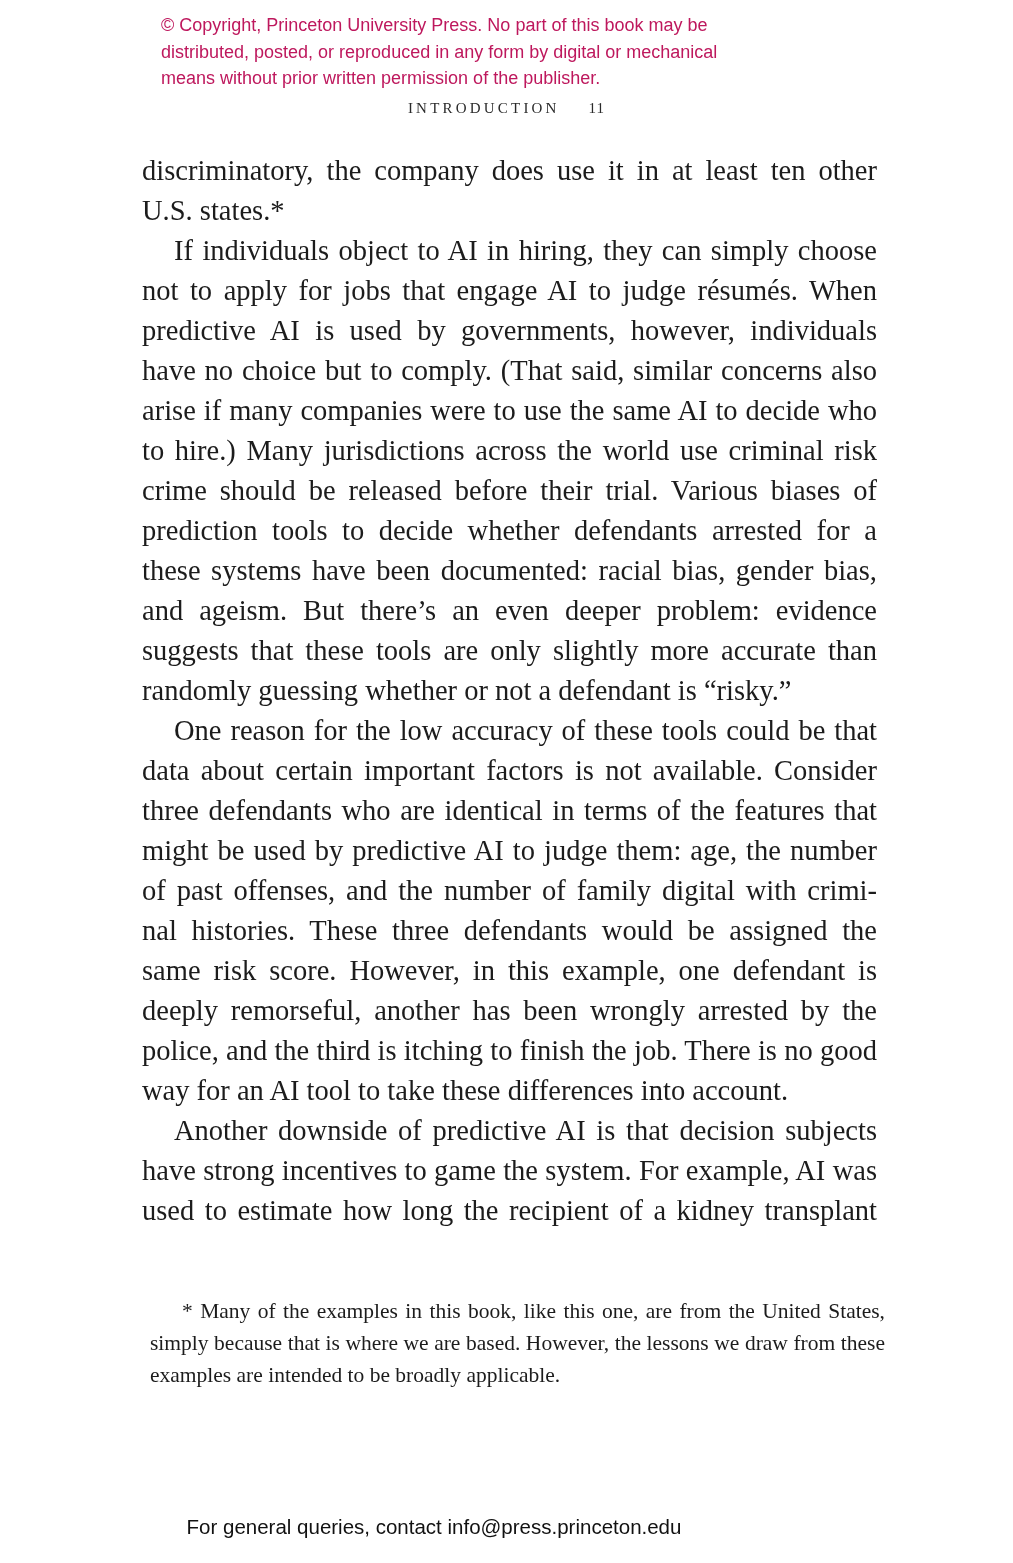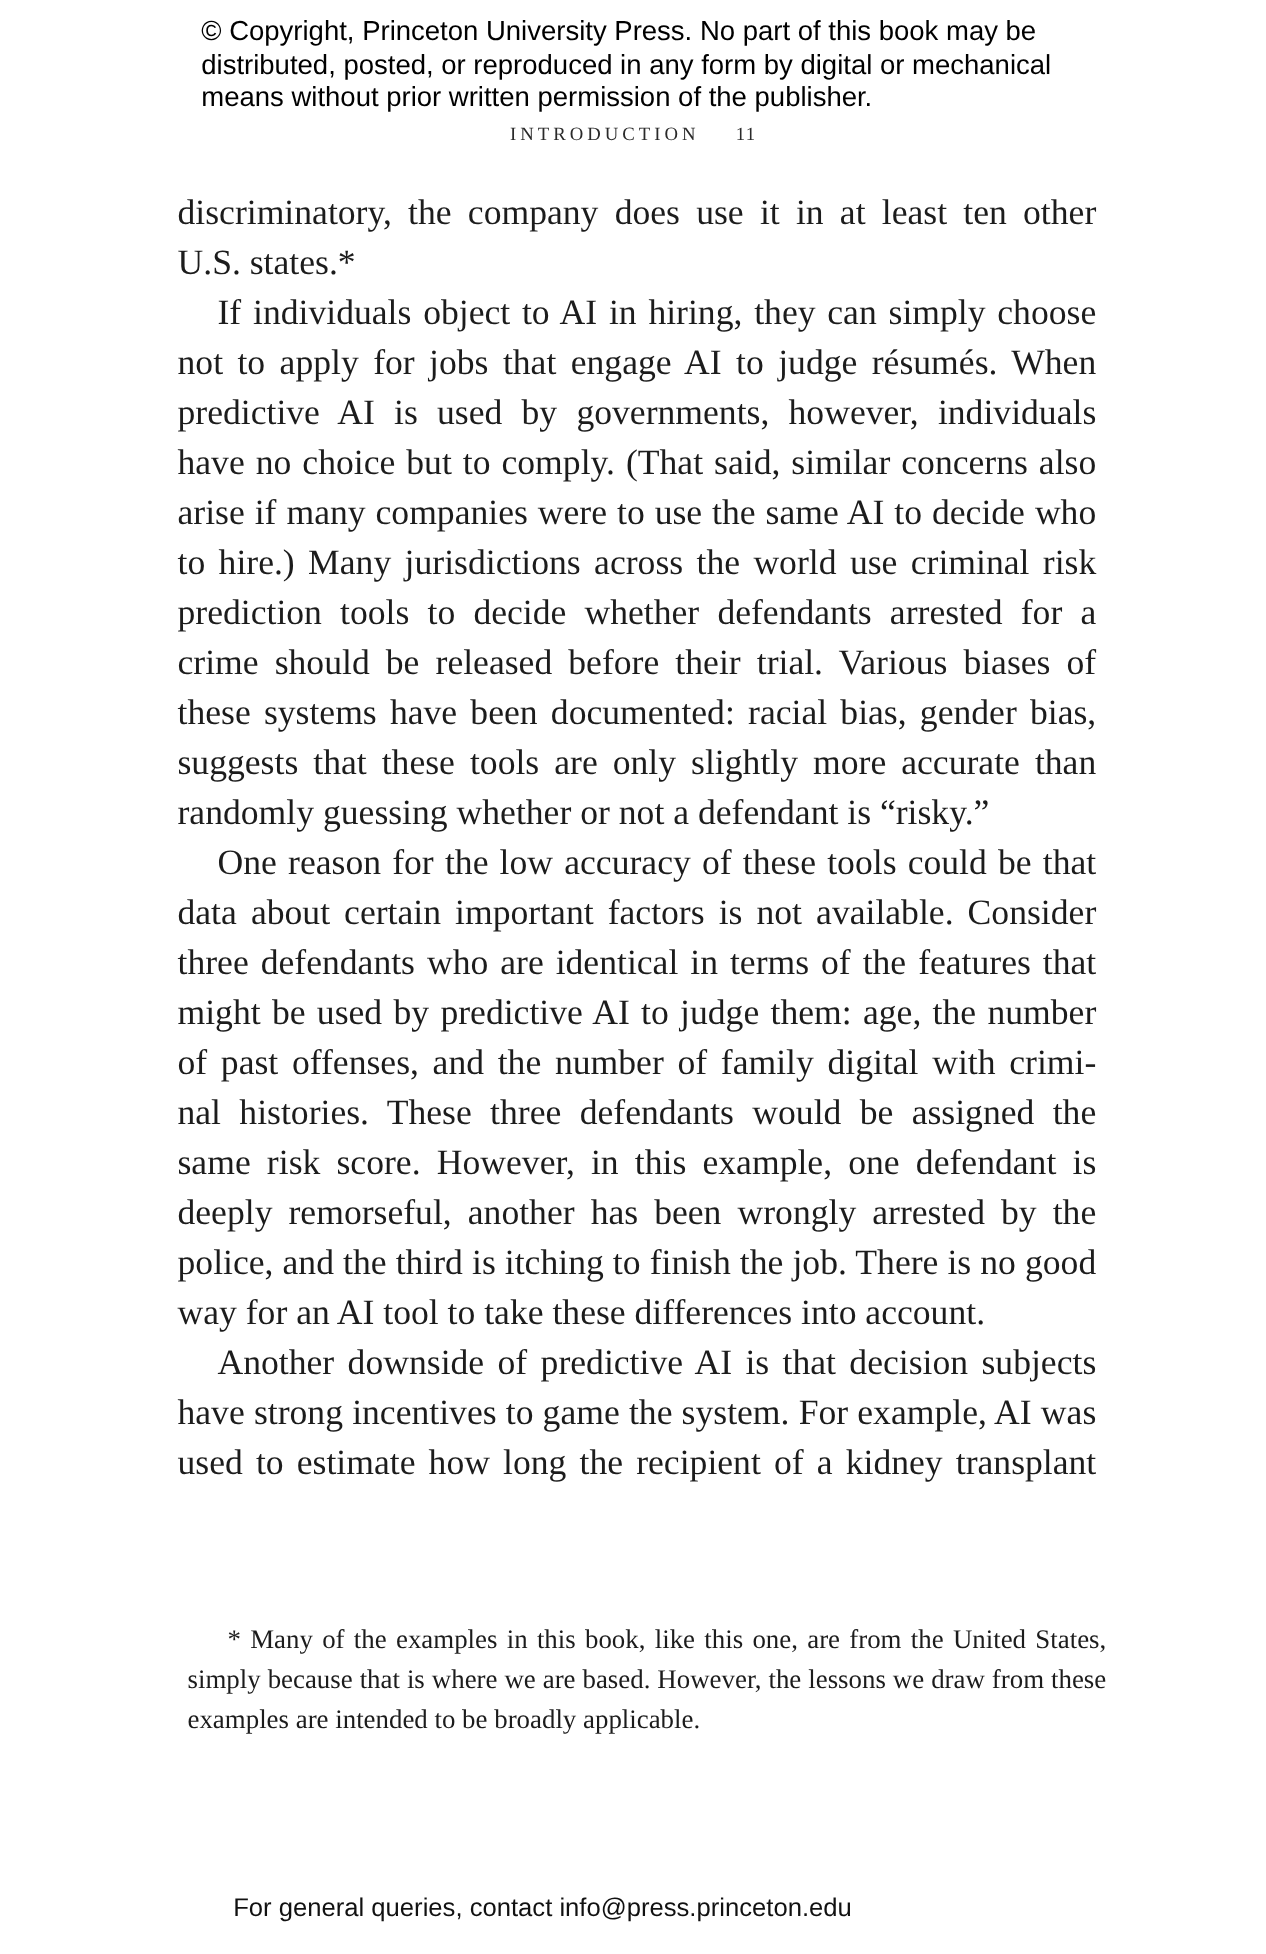--- a/index.html
+++ b/index.html
@@ -13,23 +13,23 @@
       position: relative;
       overflow: hidden;
       color: #1a1a1a;
     }
     .copyright {
       position: absolute;
       left: 161px;
       top: 12px;
       width: 720px;
       font-family: "Liberation Sans", sans-serif;
-      font-size: 22px;
+      font-size: 18px;
       line-height: 26.5px;
-      color: #000000;
+      color: #be185d;
     }
     .copyright div { white-space: nowrap; }
     .running-head {
       position: absolute;
       top: 100px;
       left: 0;
       width: 1013px;
       text-align: center;
       font-family: "Liberation Serif", serif;
       font-size: 15px;
@@ -110,23 +110,24 @@
 
 <div class="body-text">
   <span class="line">discriminatory, the company does use it in at least ten other</span>
   <span class="line last">U.S. states.*</span>
   <span class="line indent">If individuals object to AI in hiring, they can simply choose</span>
   <span class="line">not to apply for jobs that engage AI to judge résumés. When</span>
   <span class="line">predictive AI is used by governments, however, individuals</span>
   <span class="line">have no choice but to comply. (That said, similar concerns also</span>
   <span class="line">arise if many companies were to use the same AI to decide who</span>
   <span class="line">to hire.) Many jurisdictions across the world use criminal risk</span>
+  <span class="line">crime should be released before their trial. Various biases of</span>
   <span class="line">prediction tools to decide whether defendants arrested for a</span>
-  <span class="line">crime should be released before their trial. Various biases of</span>
   <span class="line">these systems have been documented: racial bias, gender bias,</span>
+  <span class="line">and ageism. But there’s an even deeper problem: evidence</span>
   <span class="line">suggests that these tools are only slightly more accurate than</span>
   <span class="line last">randomly guessing whether or not a defendant is “risky.”</span>
   <span class="line indent">One reason for the low accuracy of these tools could be that</span>
   <span class="line">data about certain important factors is not available. Consider</span>
   <span class="line">three defendants who are identical in terms of the features that</span>
   <span class="line">might be used by predictive AI to judge them: age, the number</span>
   <span class="line">of past offenses, and the number of family digital with crimi-</span>
   <span class="line">nal histories. These three defendants would be assigned the</span>
   <span class="line">same risk score. However, in this example, one defendant is</span>
   <span class="line">deeply remorseful, another has been wrongly arrested by the</span>

